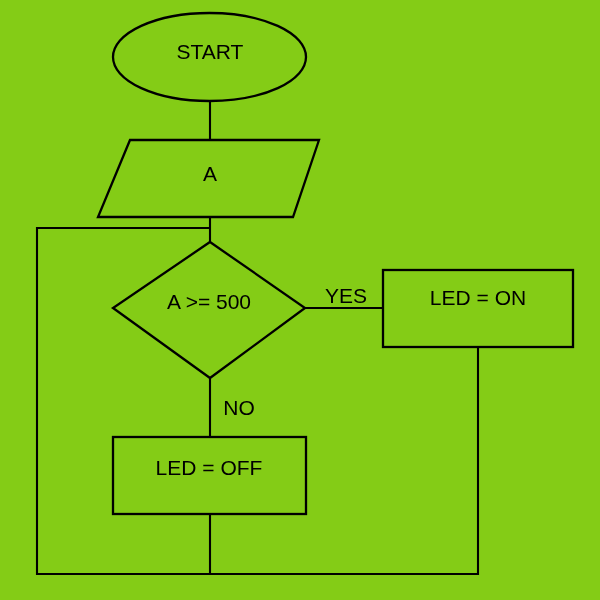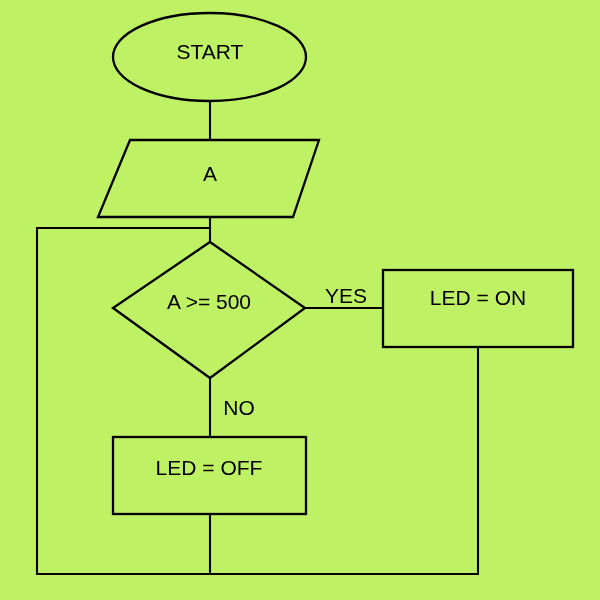--- a/index.html
+++ b/index.html
@@ -7,21 +7,21 @@
     padding: 0;
     width: 600px;
     height: 600px;
     background: #ffffff;
     overflow: hidden;
   }
   .stage {
     position: relative;
     width: 600px;
     height: 600px;
-    background: #bef264;
+    background: #84cc16;
   }
   svg {
     display: block;
   }
   .shape {
     fill: none;
     stroke: #000000;
     stroke-width: 2.3px;
     stroke-linejoin: miter;
   }

